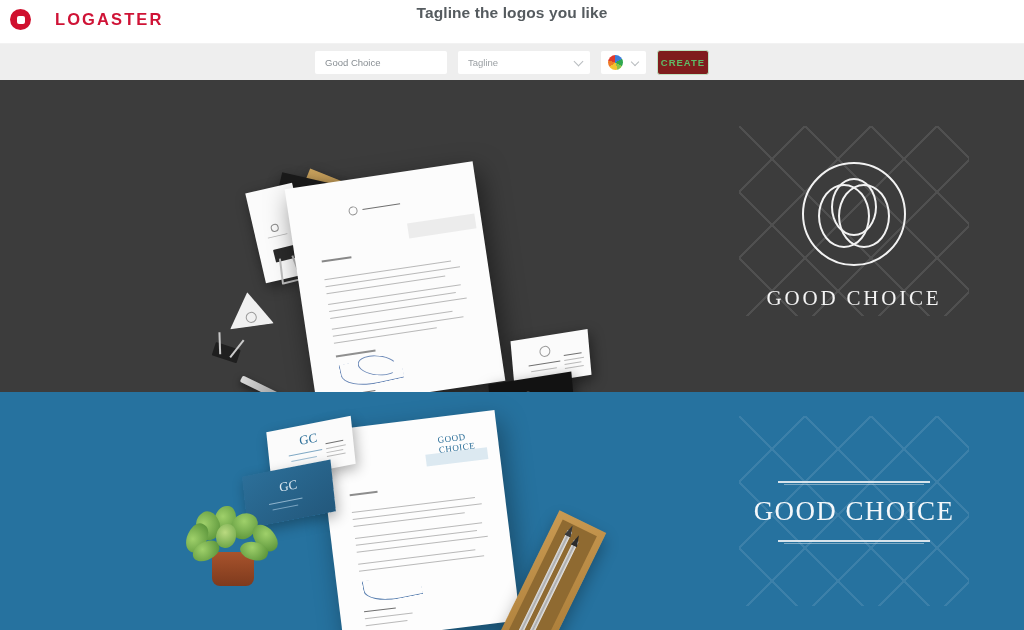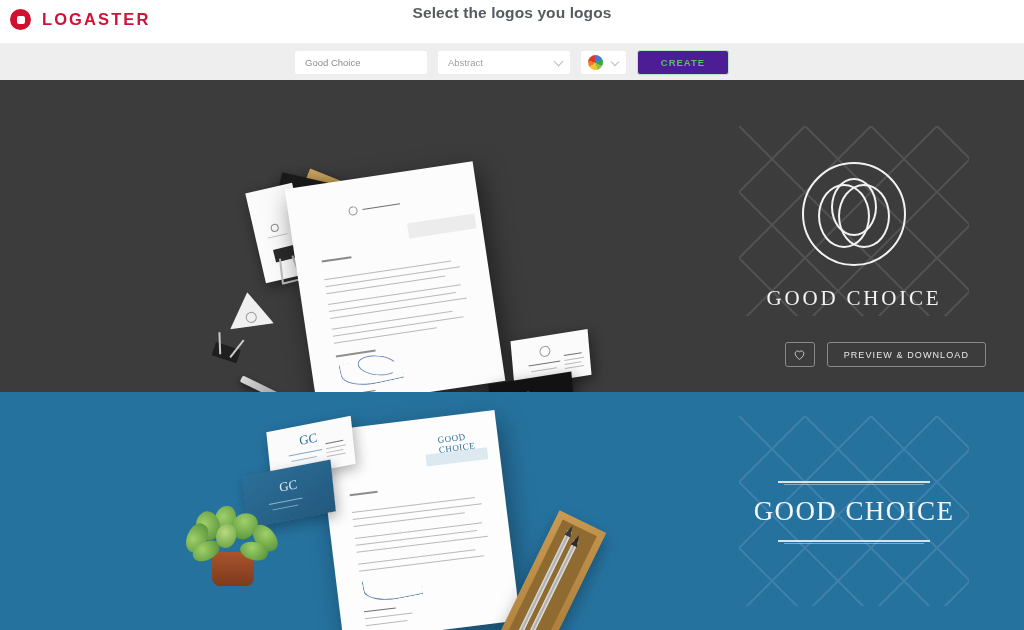--- a/index.html
+++ b/index.html
@@ -12,21 +12,21 @@
 
   
   .header {
     position: relative;
     width: 1024px; height: 44px;
     background: #ffffff;
     border-bottom: 1px solid #f2f2f2;
   }
   .brand {
     position: absolute; left: 10px; top: 9px;
-    display: flex; align-items: center; gap: 11px;
+    display: flex; align-items: center; gap: 24px;
   }
   .brand-mark {
     width: 21px; height: 21px; border-radius: 50%;
     background: #d0102e;
     display: flex; align-items: center; justify-content: center;
   }
   .brand-mark-inner {
     width: 8px; height: 8px; border-radius: 2px;
     background: #ffffff;
   }
@@ -94,22 +94,22 @@
     background: conic-gradient(
       #3b7dd8 0deg 60deg,
       #2fa84f 60deg 120deg,
       #8bc34a 120deg 165deg,
       #f2c230 165deg 235deg,
       #ef7b28 235deg 285deg,
       #e0392b 285deg 360deg);
   }
   .tb-color .chev { right: 8px; width: 6px; height: 6px; margin-top: -3px; }
   .tb-create {
-    width: 92px; height: 25px;
-    background: #4c1d95;
+    width: 52px; height: 25px;
+    background: #7f1d1d;
     border: 1px solid #bfe3c2; border-radius: 3px;
     color: #5fbd68; font-size: 9.5px; font-weight: 600;
     letter-spacing: 1px;
     display: flex; align-items: center; justify-content: center;
     cursor: pointer;
     font-family: "Liberation Sans", sans-serif;
   }
 
   
   .panel { position: relative; width: 1024px; overflow: hidden; }
@@ -278,28 +278,28 @@
 <body>
 
 <div class="header">
   <div class="brand">
     <span class="brand-mark">
       <span class="brand-mark-inner"></span>
     </span>
     <span class="brand-text">LOGASTER</span>
   </div>
   <div class="head-title-wrap">
-    <div class="head-title">Select the logos you logos</div>
+    <div class="head-title">Tagline the logos you like</div>
   </div>
 </div>
 
 <div class="toolbar">
   <input class="tb-input filled" value="Good Choice" placeholder="Company name" style="">
   <div class="tb-select">
-    <span class="tb-select-label">Abstract</span>
+    <span class="tb-select-label">Tagline</span>
     <span class="chev"></span>
   </div>
   <div class="tb-color">
     <span class="wheel"></span>
     <span class="chev"></span>
   </div>
   <div class="tb-create">CREATE</div>
 </div>
 
 <div class="panel panel-dark">
@@ -373,28 +373,20 @@
   <div class="logo-block">
     <div class="logo-diamond-grid"></div>
     <div class="logo-mark-dark">
       <span class="ring ring-l"></span>
       <span class="ring ring-r"></span>
       <span class="ring ring-c"></span>
     </div>
     <div class="logo-word-dark">GOOD CHOICE</div>
   </div>
 
-  <div class="actions">
-    <div class="fav-btn">
-      <svg class="heart" viewBox="0 0 24 24">
-        <path d="M12 21s-8-5.2-8-10.4A4.6 4.6 0 0 1 12 7a4.6 4.6 0 0 1 8 3.6C20 15.8 12 21 12 21z" fill="none" stroke="#d6d6d6" stroke-width="1.6"></path>
-      </svg>
-    </div>
-    <div class="dl-btn">PREVIEW &amp; DOWNLOAD</div>
-  </div>
 </div>
 
 <div class="panel panel-blue">
 
   <div class="scene">
 
     <div class="pc letter-blue" style="left:330px;top:28px;width:178px;height:212px;transform:rotate(-7deg);">
       <div class="mono" style="left:118px;top:18px;font-size:9px;letter-spacing:.5px;color:#2c6f99;">GOOD CHOICE</div>
       <div class="pc" style="left:104px;top:36px;width:62px;height:12px;background:#dce9f1;"></div>
       <div class="txt-line" style="left:24px;top:66px;width:28px;height:2px;background:#8d8d8d;"></div>

